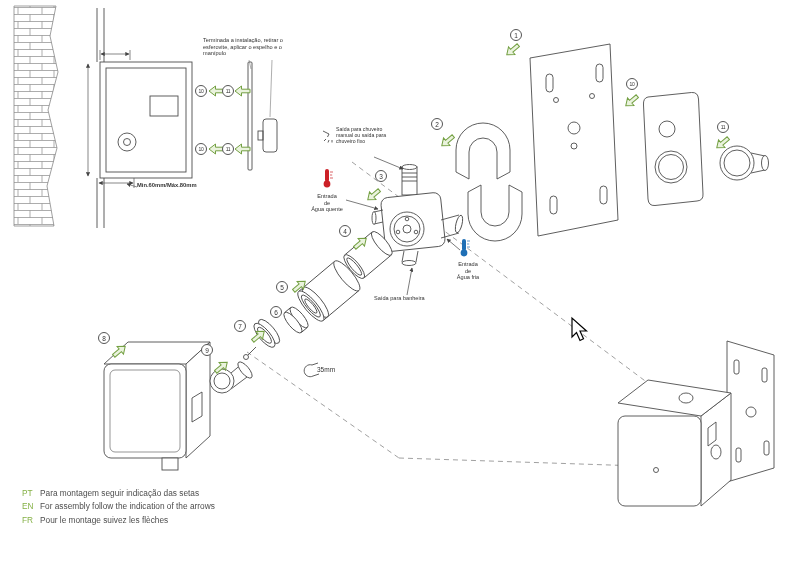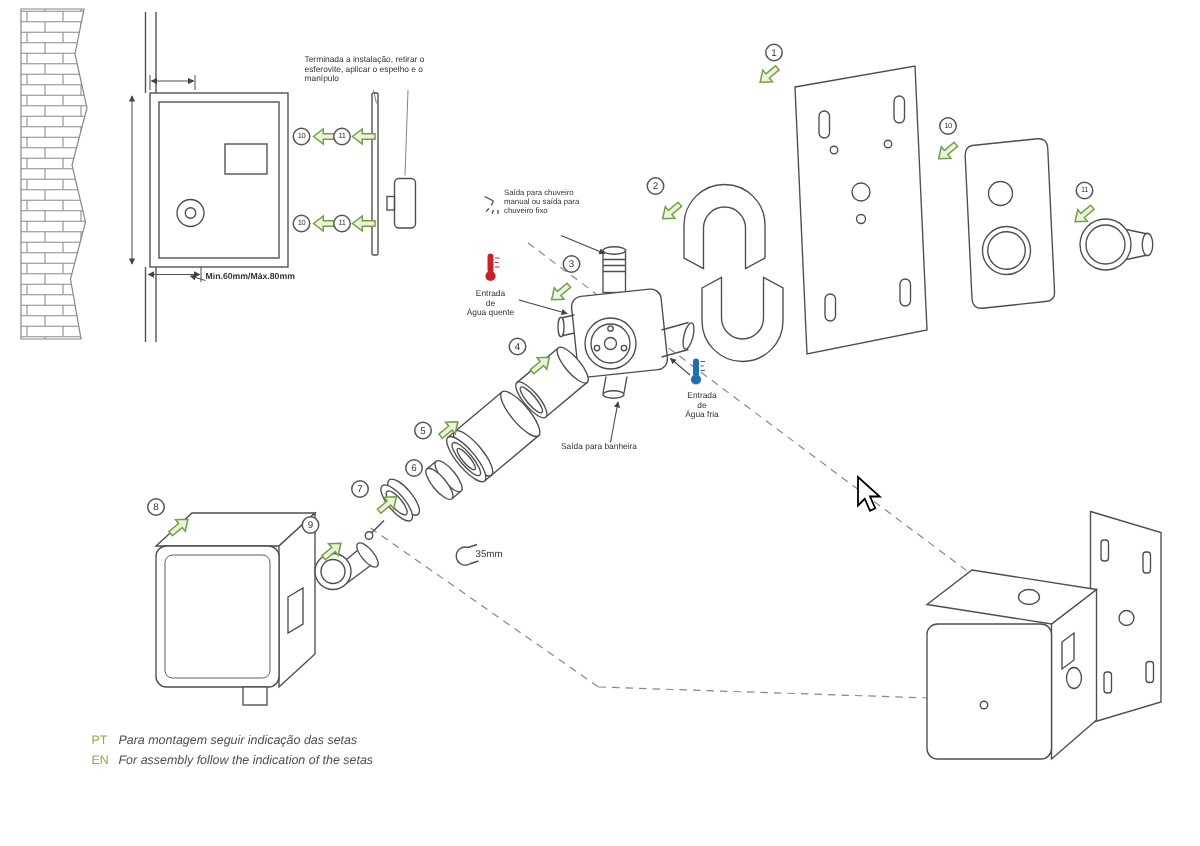--- a/index.html
+++ b/index.html
@@ -11,24 +11,24 @@
   .lbl-depth{left:137px;top:182px;font-size:5.8px;font-weight:700;}
   .lbl-shower{left:336px;top:126px;width:60px;font-size:5.2px;text-align:left;}
   .lbl-hot{left:302px;top:193px;width:50px;font-size:5.6px;text-align:center;}
   .lbl-cold{left:445px;top:261px;width:46px;font-size:5.6px;text-align:center;}
   .lbl-bath{left:374px;top:295px;width:80px;font-size:5.6px;}
   .lbl-wrench{left:317px;top:366px;font-size:6.5px;}
   .callout{position:absolute;width:12px;height:12px;border:1px solid #555;border-radius:50%;
            background:#fff;display:flex;align-items:center;justify-content:center;
            font-size:6.5px;color:#333;box-sizing:border-box;}
   .callout.wide{font-size:5px;letter-spacing:-0.3px;}
-  .instructions{position:absolute;left:22px;top:486px;margin-left:39px;}
+  .instructions{position:absolute;left:22px;top:486px;}
   .instr-row{height:13.5px;display:flex;align-items:center;}
   .instr-lang{width:18px;color:#85b146;font-size:8.3px;}
-  .instr-text{color:#4d4d4d;font-size:8.3px;font-style:italic;}
+  .instr-text{color:#4d4d4d;font-size:8.3px;}
 </style>
 </head>
 <body>
 
 <div class="stage">
 
   <svg class="art" width="800" height="564" viewBox="0 0 800 564">
     <defs>
       <pattern id="brick" width="24" height="14" patternUnits="userSpaceOnUse">
         <rect width="24" height="14" fill="#fff"></rect>
@@ -270,17 +270,21 @@
   <span class="callout wide" style="left:626px;top:78px">10</span>
   <span class="callout wide" style="left:717px;top:121px">11</span>
 
   <div class="instructions">
     <div class="instr-row">
       <span class="instr-lang">PT</span>
       <span class="instr-text">Para montagem seguir indicação das setas</span>
     </div>
     <div class="instr-row">
       <span class="instr-lang">EN</span>
-      <span class="instr-text">For assembly follow the indication of the setas</span>
+      <span class="instr-text">For assembly follow the indication of the arrows</span>
+    </div>
+    <div class="instr-row">
+      <span class="instr-lang">FR</span>
+      <span class="instr-text">Pour le montage suivez les flèches</span>
     </div>
   </div>
 
 </div>
 
 </body></html>

